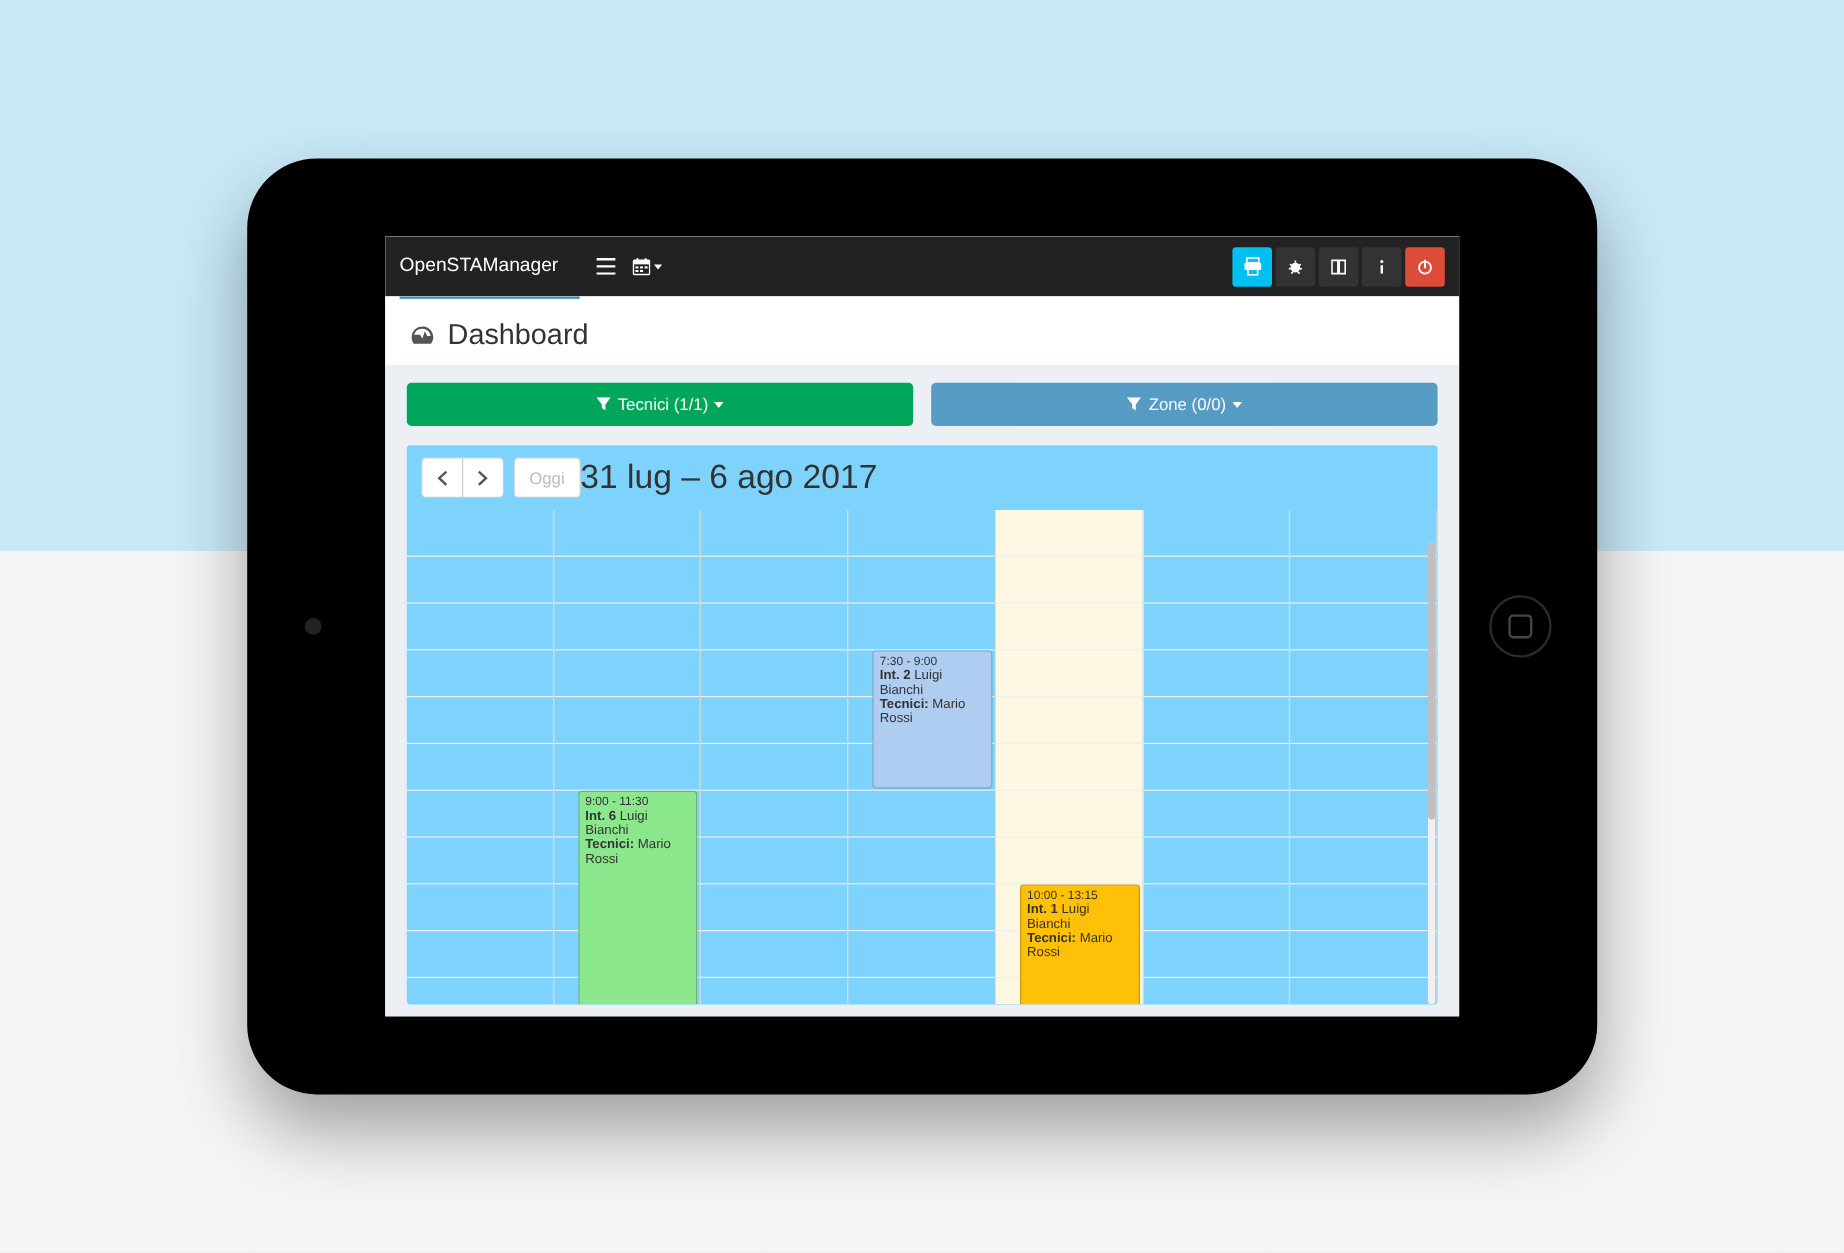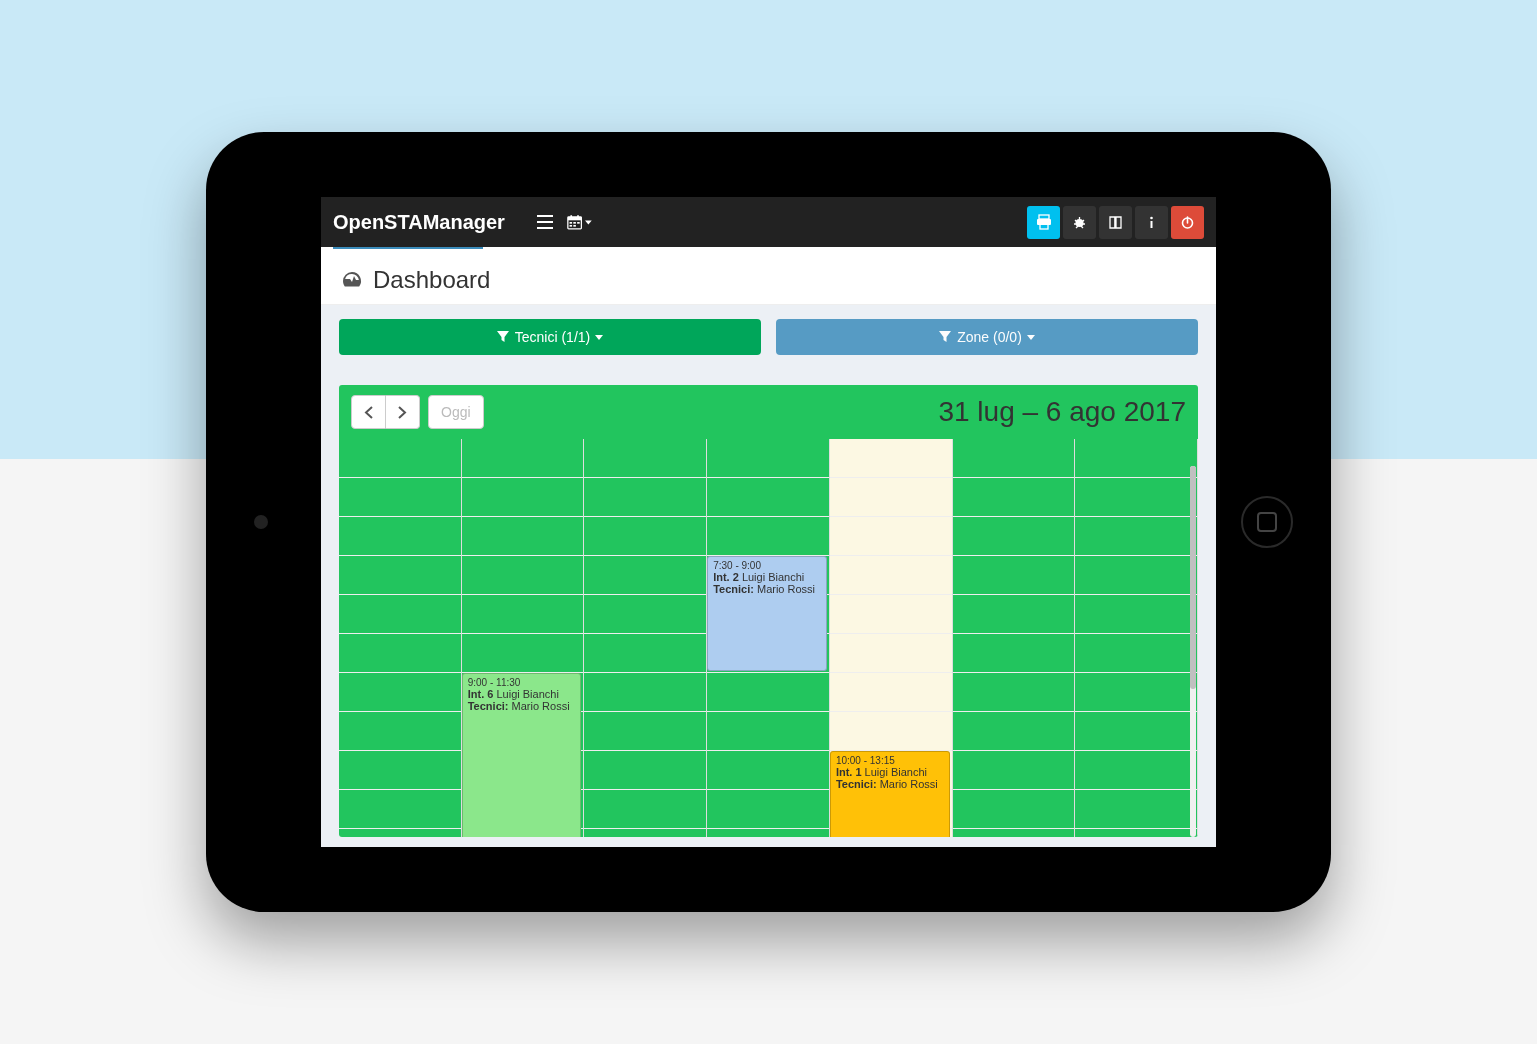--- a/index.html
+++ b/index.html
@@ -3,60 +3,60 @@
 <meta charset="utf-8">
 <style>
   *{box-sizing:border-box;margin:0;padding:0;font-family:"Helvetica Neue",Helvetica,Arial,sans-serif}
   body{width:1537px;height:1044px;background:linear-gradient(to bottom,#c9e9f7 0%,#c9e9f7 44%,#f5f5f5 44%,#f5f5f5 100%);display:flex;align-items:center;justify-content:center}
   .tablet{width:1125px;height:780px;background:#000;border-radius:58px;box-shadow:0 30px 60px rgba(0,0,0,.35);position:relative;padding:65px 115px}
   .tablet::after{content:"";position:absolute;left:48px;top:50%;transform:translateY(-50%);width:14px;height:14px;border-radius:50%;background:#222}
   .home-btn{position:absolute;right:38px;top:50%;transform:translateY(-50%);width:52px;height:52px;border:2px solid #2a2a2a;border-radius:50%;display:flex;align-items:center;justify-content:center}
   .home-btn::after{content:"";width:16px;height:16px;border:2px solid #444;border-radius:4px}
   .screen{width:100%;height:100%;background:#fff;overflow:hidden;position:relative;display:flex;flex-direction:column}
   .topbar{height:50px;background:#222;display:flex;align-items:center;padding:0 12px;color:#fff;flex-shrink:0}
-  .brand{font-size:20px;font-weight:700;margin-right:22px}
+  .brand{font-size:16px;font-weight:400;margin-right:22px}
   .topbar .icon-btn{width:28px;text-align:center;display:inline-flex;align-items:center;justify-content:center;margin:0 4px}
   .topbar .calendar-toggle svg{margin-right:3px}
   .topbar .spacer{flex:1}
   .action-btn{width:33px;height:33px;border-radius:3px;display:inline-flex;align-items:center;justify-content:center;margin-left:3px;cursor:pointer}
   .ab-blue{background:#00c0ef}
   .ab-dark{background:#333}
   .ab-red{background:#dd4b39}
   .content{flex:1;background:#ecf0f5;overflow:hidden;display:flex;flex-direction:column}
   .tab-line{height:4px;background:#fff;position:relative}
   .tab-line::before{content:"";position:absolute;left:12px;width:150px;height:3px;background:#3c8dbc;top:-1px}
   .title-wrap{background:#fff;padding:15px 20px 10px;border-bottom:1px solid #eee}
   .title-wrap h1{font-size:24px;font-weight:500;color:#333;display:flex;align-items:center;gap:10px}
   .filters{display:flex;gap:15px;padding:14px 18px}
   .fbtn{flex:1;height:36px;border-radius:4px;color:#fff;display:flex;align-items:center;justify-content:center;font-size:14px;cursor:pointer}
   .fbtn.green{background:#00a65a}
   .fbtn.blue{background:#3c8dbc;opacity:.85}
   .fbtn svg{margin-right:6px}
   .fbtn .caret{margin-left:5px;width:0;height:0;border-left:4px solid transparent;border-right:4px solid transparent;border-top:5px solid #fff}
-  .cal-wrap{background:#22c55e;margin:16px 18px 10px;border-radius:3px;flex:1;display:flex;flex-direction:column;overflow:hidden}
+  .cal-wrap{background:#7dd3fc;margin:2px 18px 10px;border-radius:3px;flex:1;display:flex;flex-direction:column;overflow:hidden}
   .cal-head{display:flex;align-items:center;padding:10px 12px}
   .btn{border:1px solid #ccc;background:#fff;color:#555;height:34px;padding:0 12px;font-size:14px;cursor:pointer;display:inline-flex;align-items:center}
   .btn.disabled{color:#bbb}
   .btn-group{display:inline-flex}
   .btn-group .btn:first-child{border-radius:4px 0 0 4px}
   .btn-group .btn:last-child{border-radius:0 4px 4px 0;border-left:none}
   .btn-group.views .btn{border-left:none}
   .btn-group.views .btn:first-child{border-left:1px solid #ccc}
   .btn-group.views .btn.active{background:#e6e6e6;box-shadow:inset 0 2px 4px rgba(0,0,0,.1)}
-  .cal-date{flex:1;text-align:right;font-size:28px;color:#333;font-weight:400}
+  .cal-date{flex:1;text-align:left;font-size:28px;color:#333;font-weight:400}
   .grid{flex:1;display:flex;overflow:hidden;position:relative}
   .time-col{width:45px;border-right:1px solid #ddd;flex-shrink:0}
   .time-slot{height:39px;border-bottom:1px solid #eee;font-size:12px;color:#555;text-align:right;padding:2px 4px 0 0}
   .day-cols{flex:1;display:flex;position:relative}
   .day-col{flex:1;border-right:1px solid #ddd;position:relative}
   .day-col.highlight{background:#fcf8e3}
   .header-row{height:27px;border-bottom:1px solid #ddd;display:flex;margin-left:45px}
   .header-row div{flex:1;text-align:center;font-size:14px;font-weight:700;color:#333;border-right:1px solid #ddd;padding-top:4px}
   .row-line{position:absolute;left:0;right:0;border-bottom:1px solid #eee;height:39px}
-  .event{position:absolute;left:0;right:2px;border-radius:3px;padding:3px 5px;font-size:11px;color:#333;border:1px solid rgba(0,0,0,.2);cursor:pointer}
+  .event{position:absolute;left:20px;right:2px;border-radius:3px;padding:3px 5px;font-size:11px;color:#333;border:1px solid rgba(0,0,0,.2);cursor:pointer}
   .event .time{font-size:10px}
   .scroll-track{position:absolute;right:2px;top:27px;bottom:0;width:6px;background:#f0f0f0;border-radius:3px}
   .scroll-thumb{position:absolute;left:0;right:0;top:0;height:60%;background:#c0c0c0;border-radius:3px}
 </style>
 </head>
 <body>
 
 <div class="tablet">
   <div class="home-btn"></div>
   <div class="screen">

